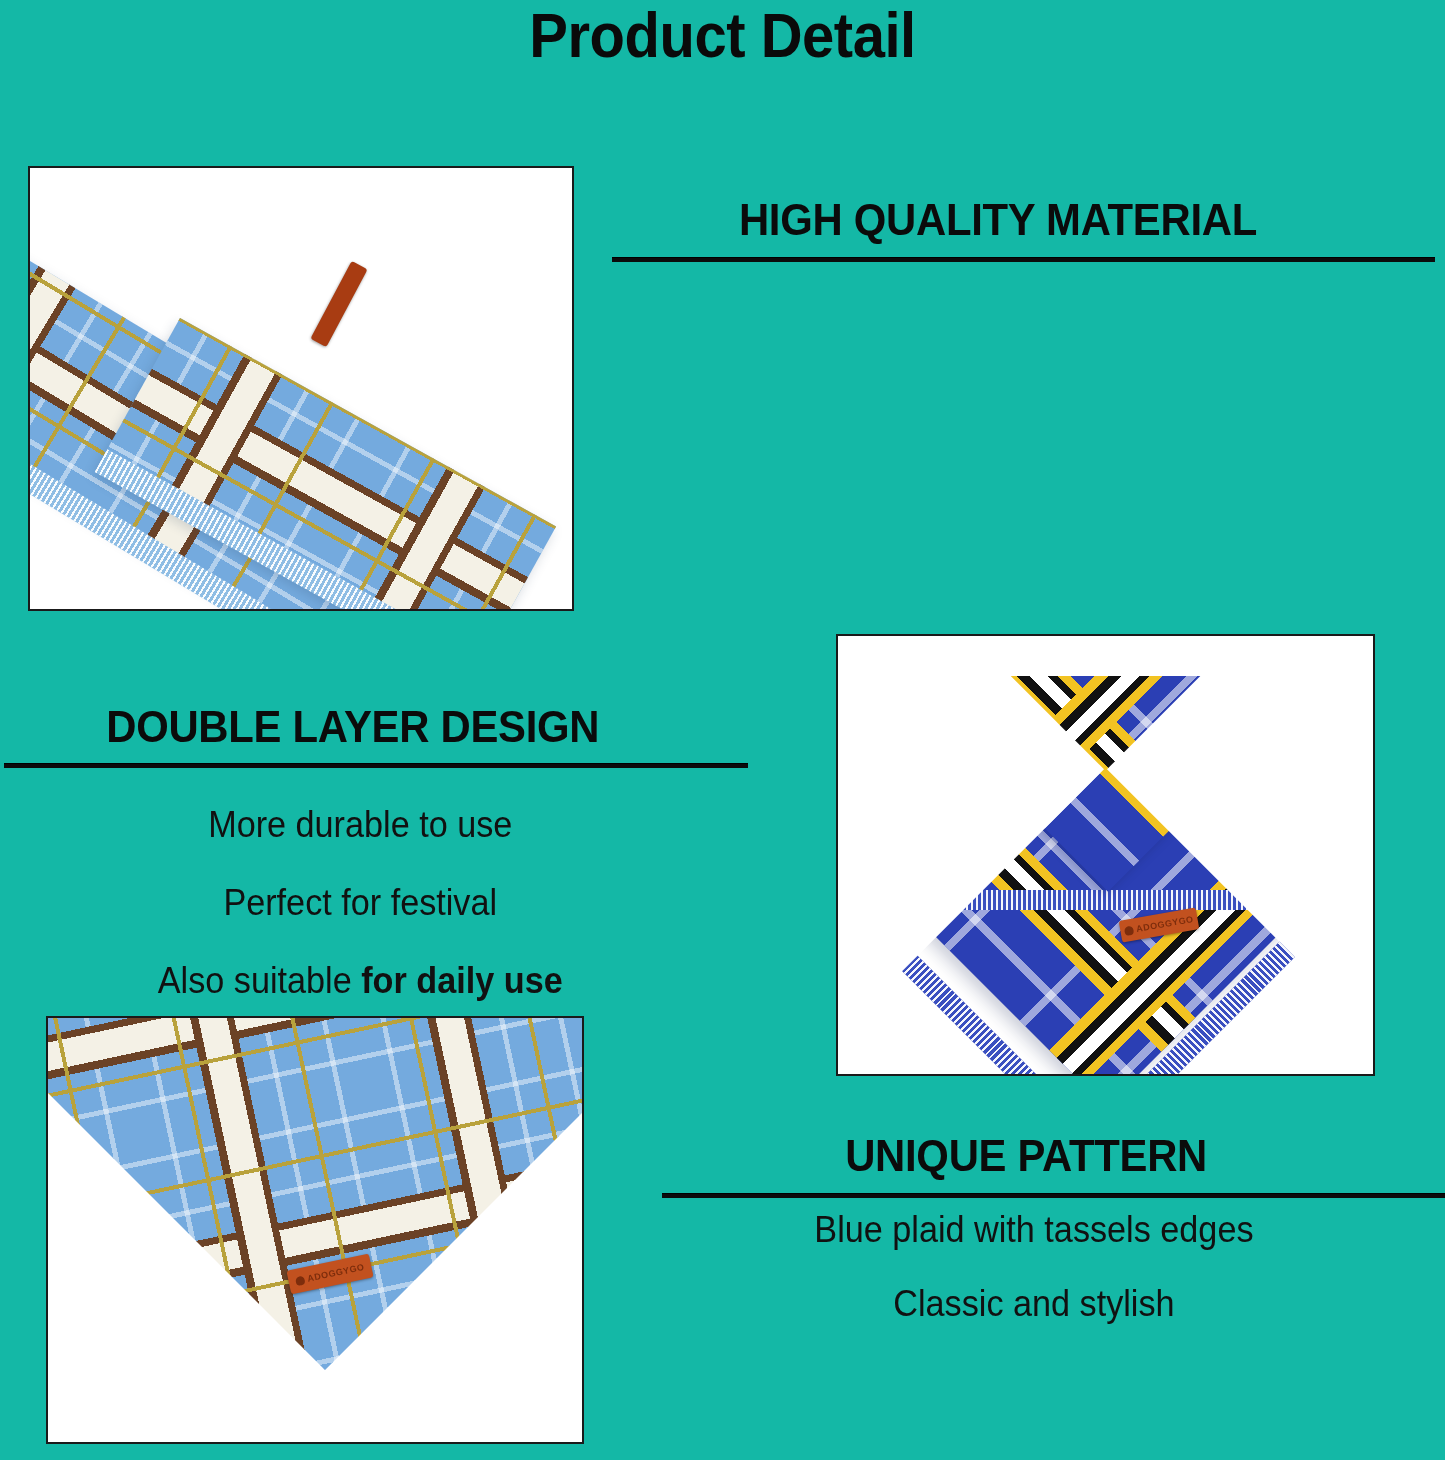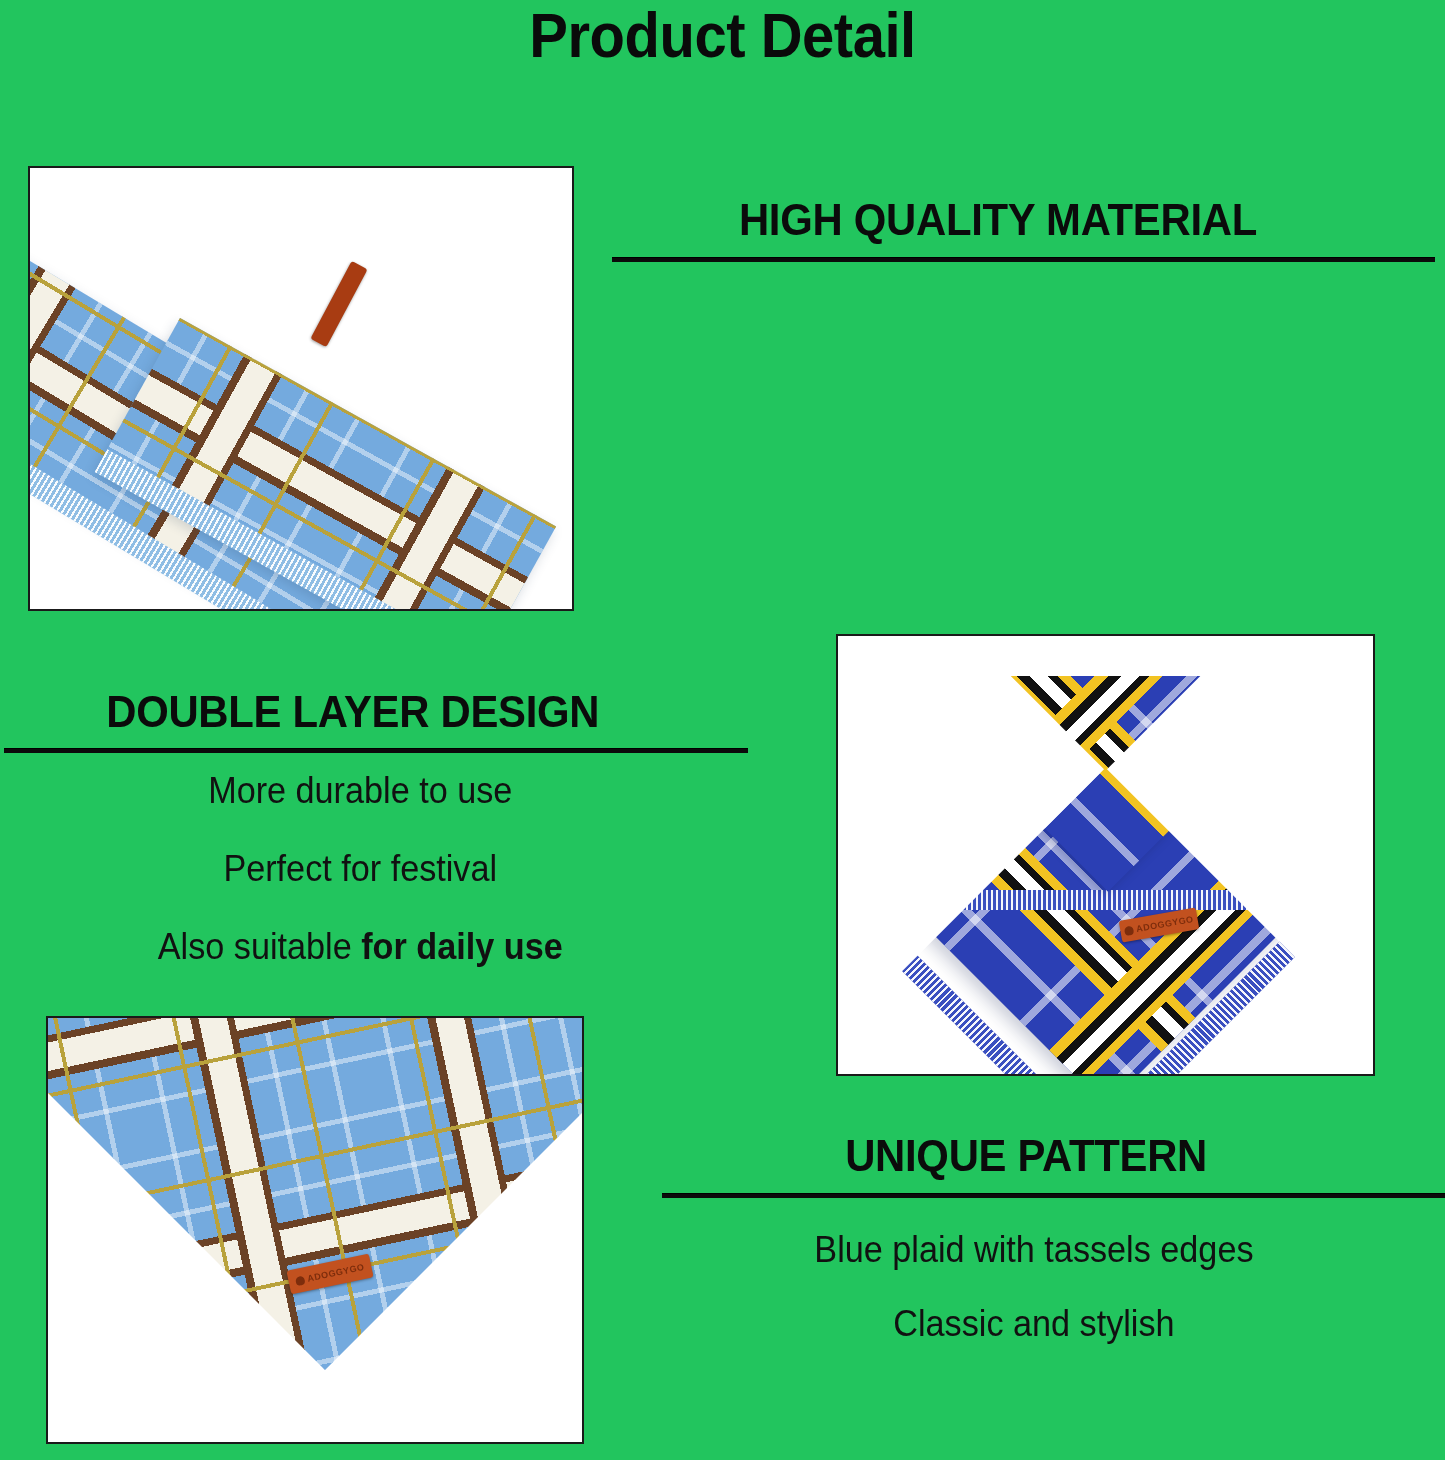--- a/index.html
+++ b/index.html
@@ -3,21 +3,21 @@
 <meta charset="utf-8">
 <title>Product Detail</title>
 <style>
   * { margin:0; padding:0; box-sizing:border-box; }
   html, body {
     width:1445px; height:1460px;
     background:#ffffff;
     font-family:"Liberation Sans", sans-serif;
     overflow:hidden;
   }
-  .page { position:relative; width:1445px; height:1460px; background:#22c55e; }
+  .page { position:relative; width:1445px; height:1460px; background:#14b8a6; }
 
   
   .page-title{
     position:absolute; left:0; top:2px; width:1445px;
     text-align:center;
     font-size:63px; font-weight:bold;
     letter-spacing:-0.5px;
     color:#0a0a0a;
     transform:scaleX(0.92);
     transform-origin:center top;
@@ -40,29 +40,29 @@
   }
   .feature p b{ font-weight:bold; }
 
   
   #f1{ left:612px; top:196px; width:830px; }
   #f1 .rule{ width:823px; margin-top:12px; }
   #f1 .body{ margin-top:32px; }
   #f1 .body p{ margin-bottom:36px; }
 
   
-  #f2{ left:4px; top:688px; width:750px; }
+  #f2{ left:4px; top:703px; width:750px; }
   #f2 .rule{ width:744px; margin-top:11px; }
-  #f2 .body{ margin-top:20px; }
+  #f2 .body{ margin-top:39px; }
   #f2 .body p{ margin-bottom:42px; }
 
   
   #f3{ left:662px; top:1132px; width:783px; }
   #f3 .rule{ width:783px; margin-top:12px; }
-  #f3 .body{ margin-top:34px; }
+  #f3 .body{ margin-top:14px; }
   #f3 .body p{ margin-bottom:38px; }
 
   
   .photo{
     position:absolute;
     border:2px solid #1a1a1a;
     background:#ffffff;
     overflow:hidden;
   }
   #p1{ left:28px; top:166px; width:546px; height:445px; }

